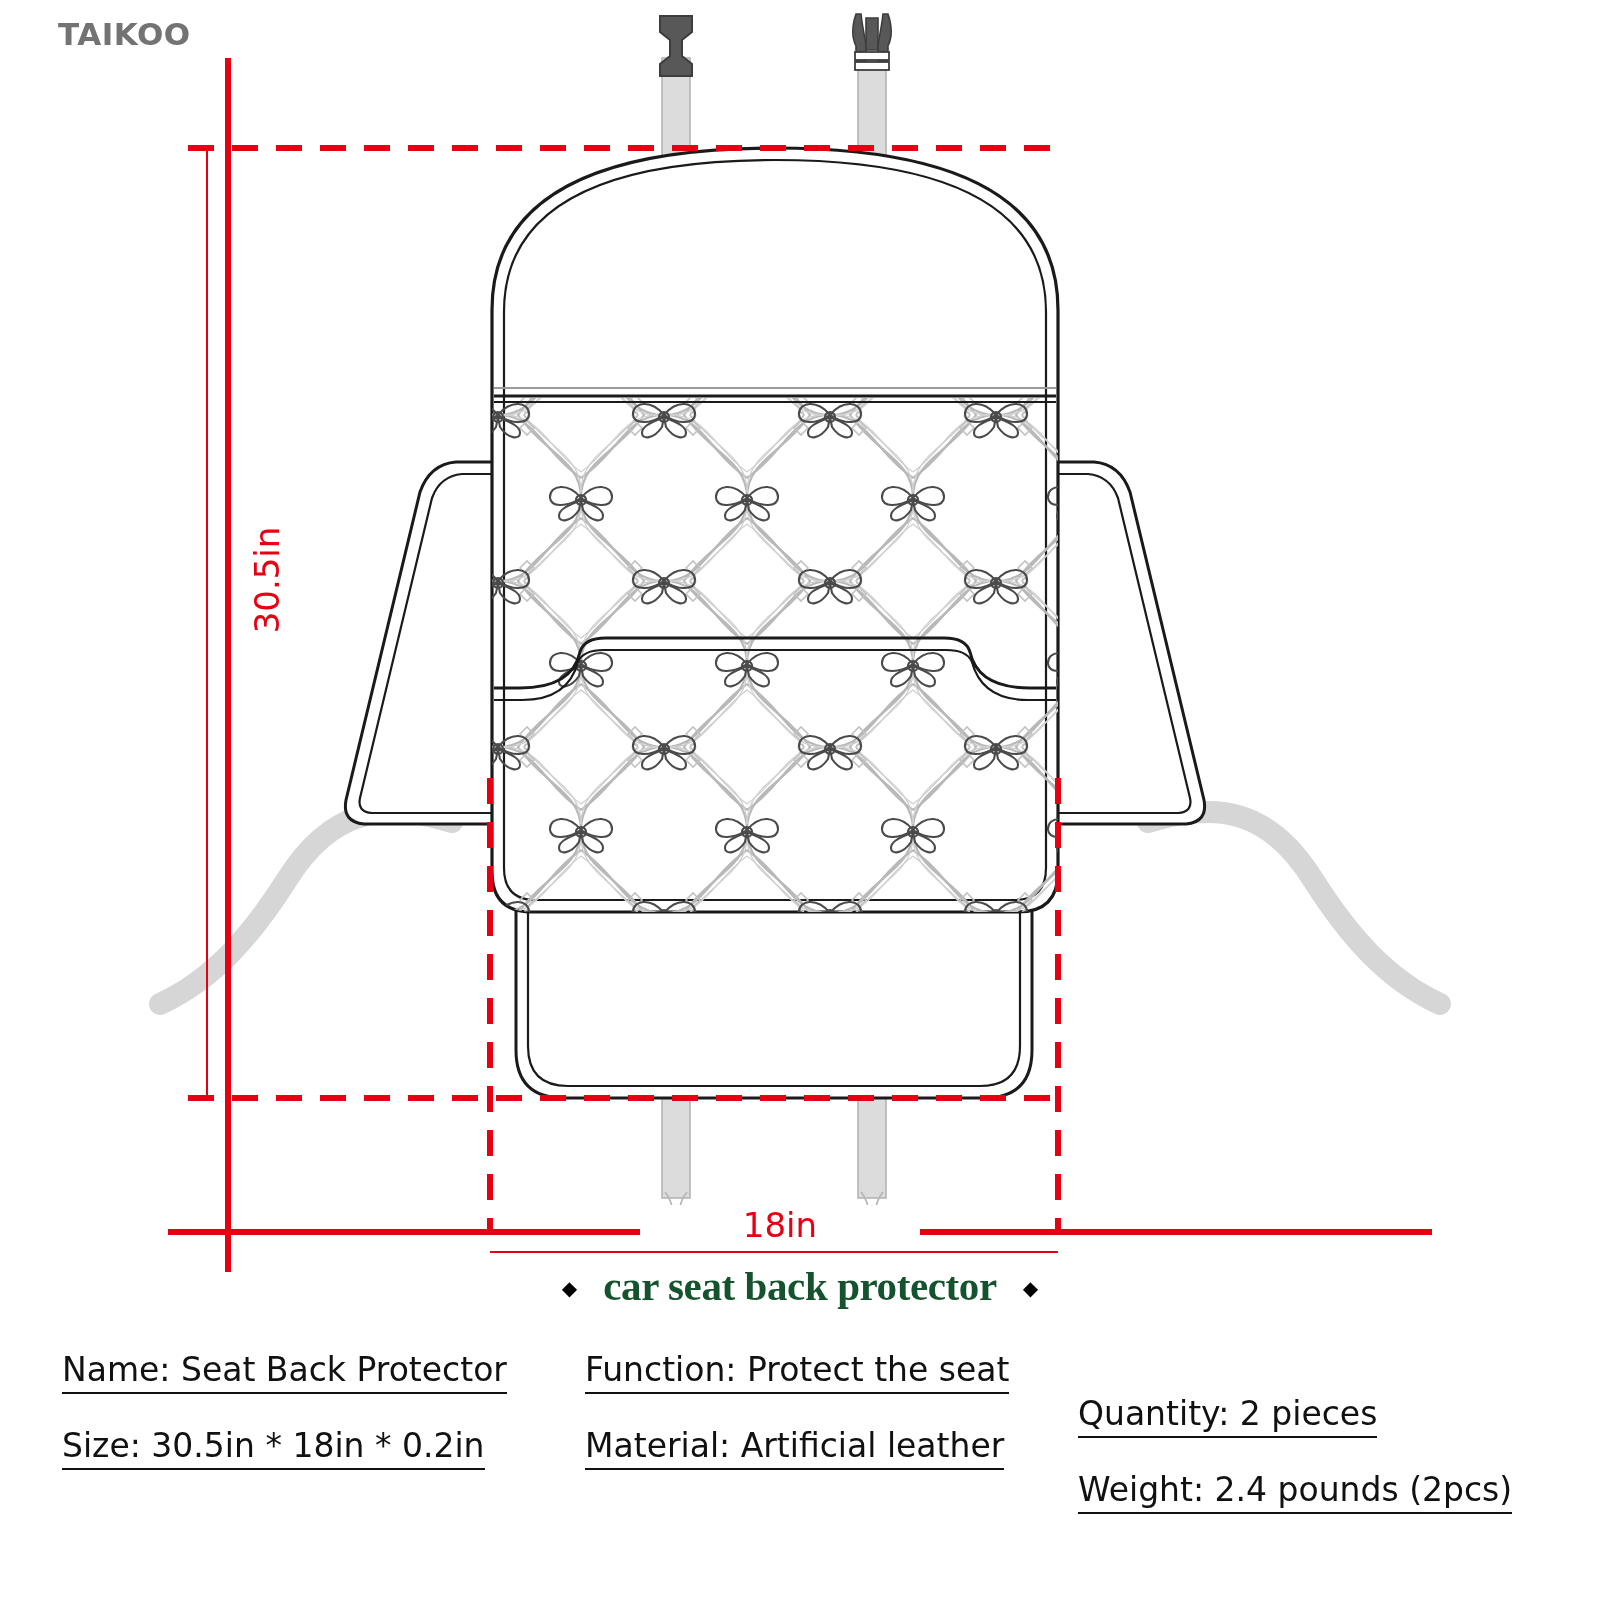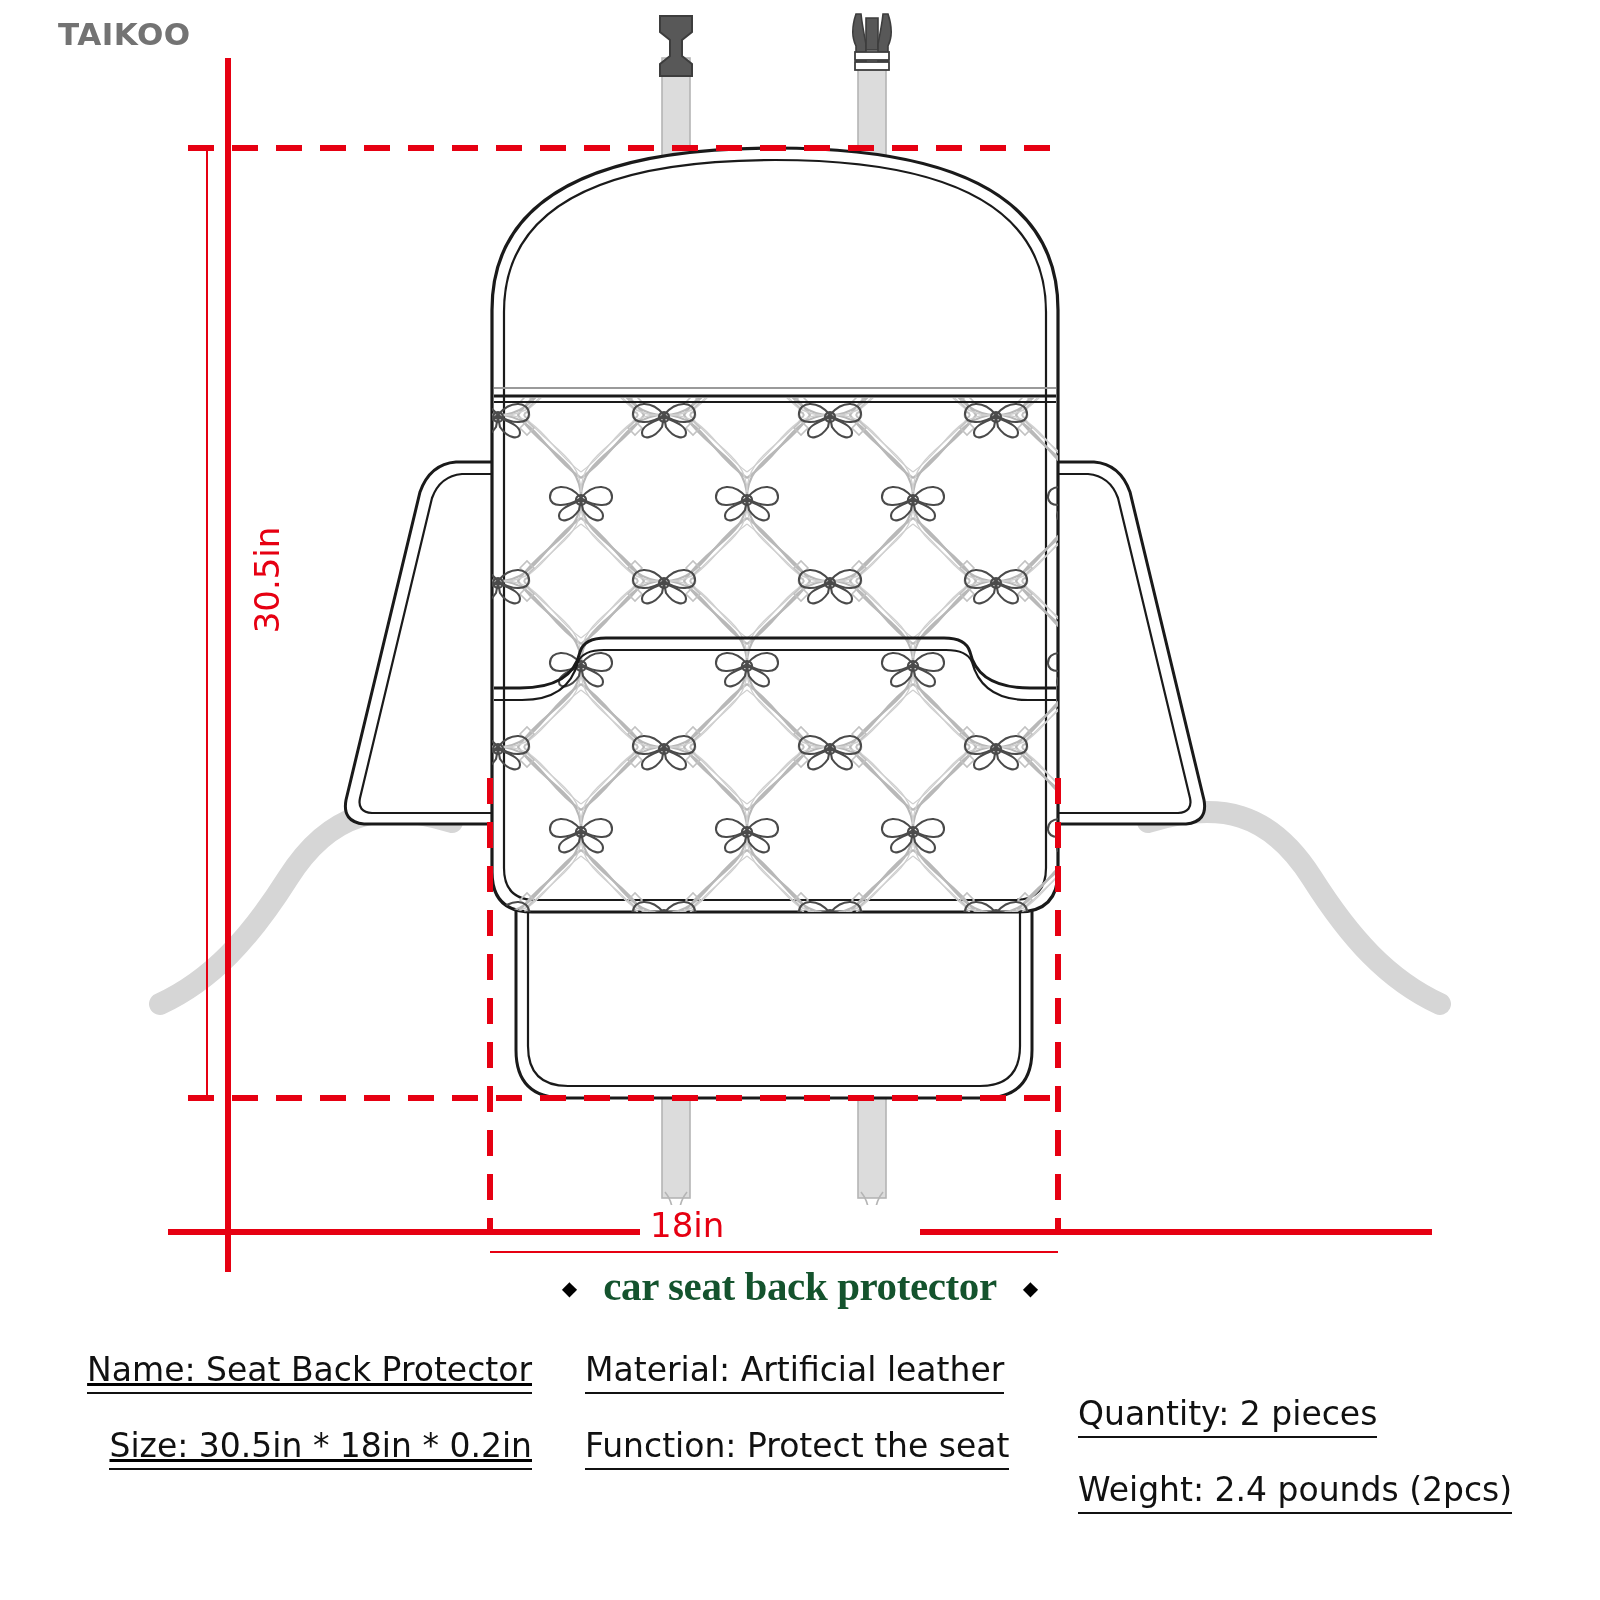--- a/index.html
+++ b/index.html
@@ -49,20 +49,21 @@
     font-size: 34px;
     color: #e60012;
     letter-spacing: 0px;
     white-space: nowrap;
   }
   #label-width {
     position: absolute;
     left: 640px;
     top: 1205px;
     width: 260px;
+    text-align: center;
     font-size: 34px;
     color: #e60012;
     white-space: nowrap;
     background: #ffffff;
     padding: 0 10px;
   }
 
   
   #product-title-row {
     position: absolute;
@@ -99,21 +100,21 @@
     display: flex;
     justify-content: space-between;
     padding: 0 62px;
     box-sizing: border-box;
   }
   .spec-col {
     display: flex;
     flex-direction: column;
     gap: 34px;
   }
-  .spec-col.c1 { align-items: flex-end; width: 470px; text-decoration: underline; }
+  .spec-col.c1 { align-items: flex-start; width: 470px; }
   .spec-col.c2 { align-items: flex-start; width: 440px; }
   .spec-col.c3 { align-items: flex-start; width: 460px; margin-top: 44px; }
   .spec-line {
     font-family: "DejaVu Sans", sans-serif;
     font-size: 33px;
     color: #111111;
     white-space: nowrap;
     border-bottom: 2px solid #111111;
     padding-bottom: 3px;
     line-height: 1.12;
@@ -288,20 +289,20 @@
   <span id="product-title">car seat back protector</span>
   <span class="diamond">◆</span>
 </div>
 
 <div id="specs">
   <div class="spec-col c1">
     <div class="spec-line">Name: Seat Back Protector</div>
     <div class="spec-line">Size: 30.5in * 18in * 0.2in</div>
   </div>
   <div class="spec-col c2">
+    <div class="spec-line">Function: Protect the seat</div>
     <div class="spec-line">Material: Artificial leather</div>
-    <div class="spec-line">Function: Protect the seat</div>
   </div>
   <div class="spec-col c3">
     <div class="spec-line">Quantity: 2 pieces</div>
     <div class="spec-line">Weight: 2.4 pounds (2pcs)</div>
   </div>
 </div>
 
 </body></html>

